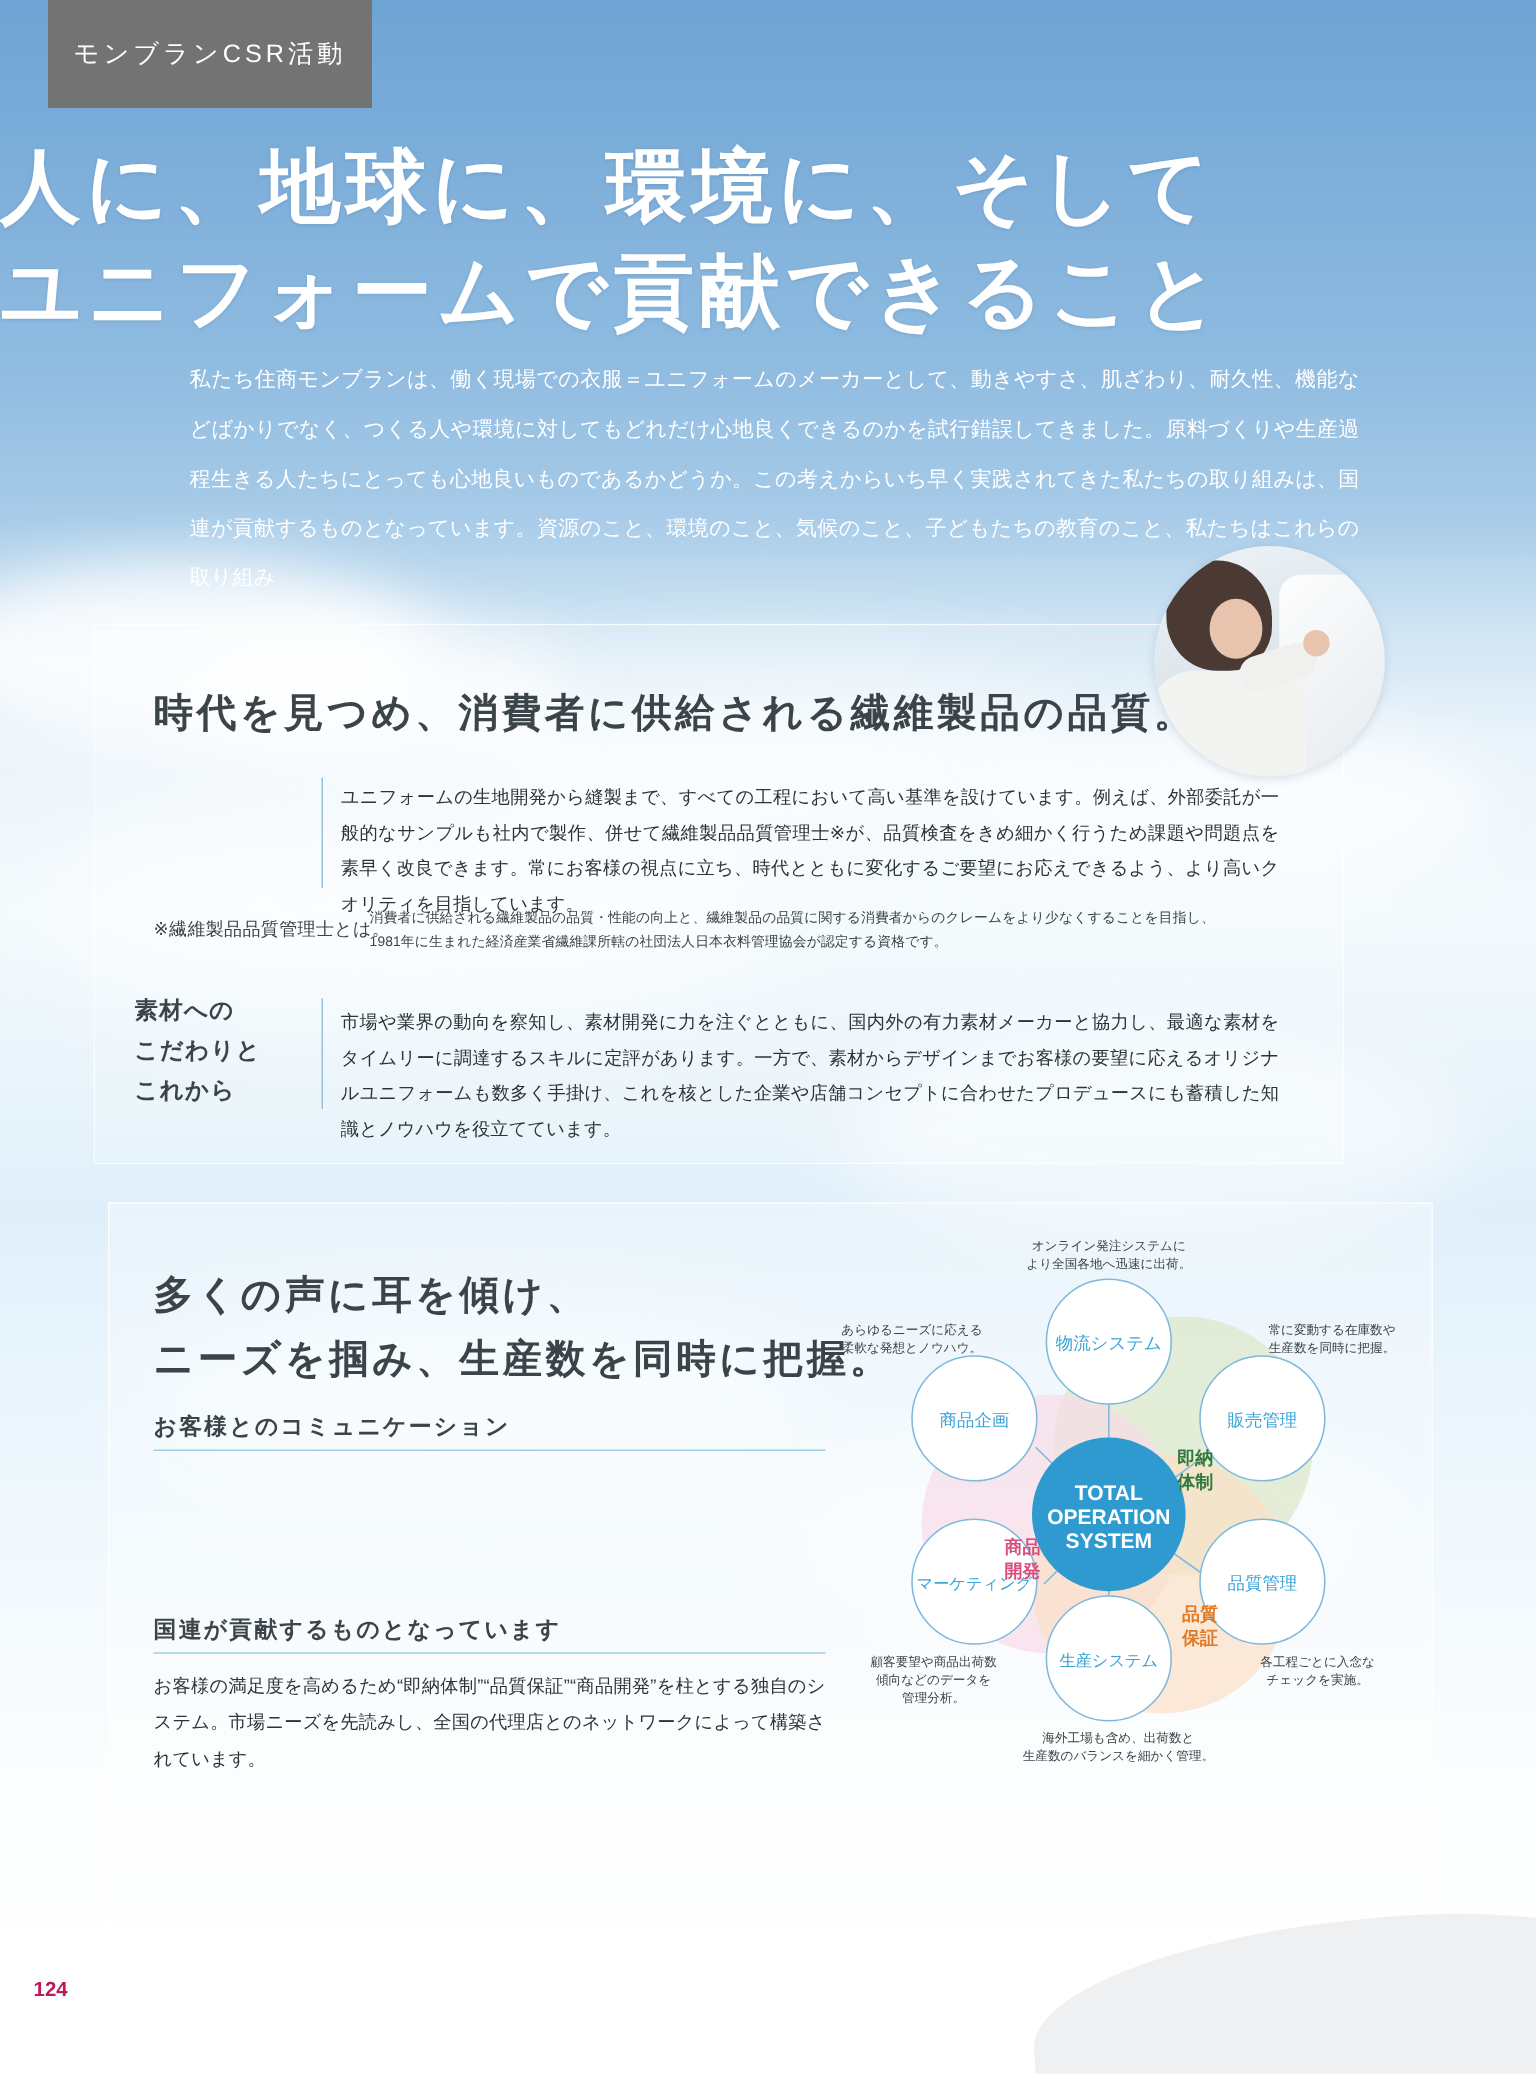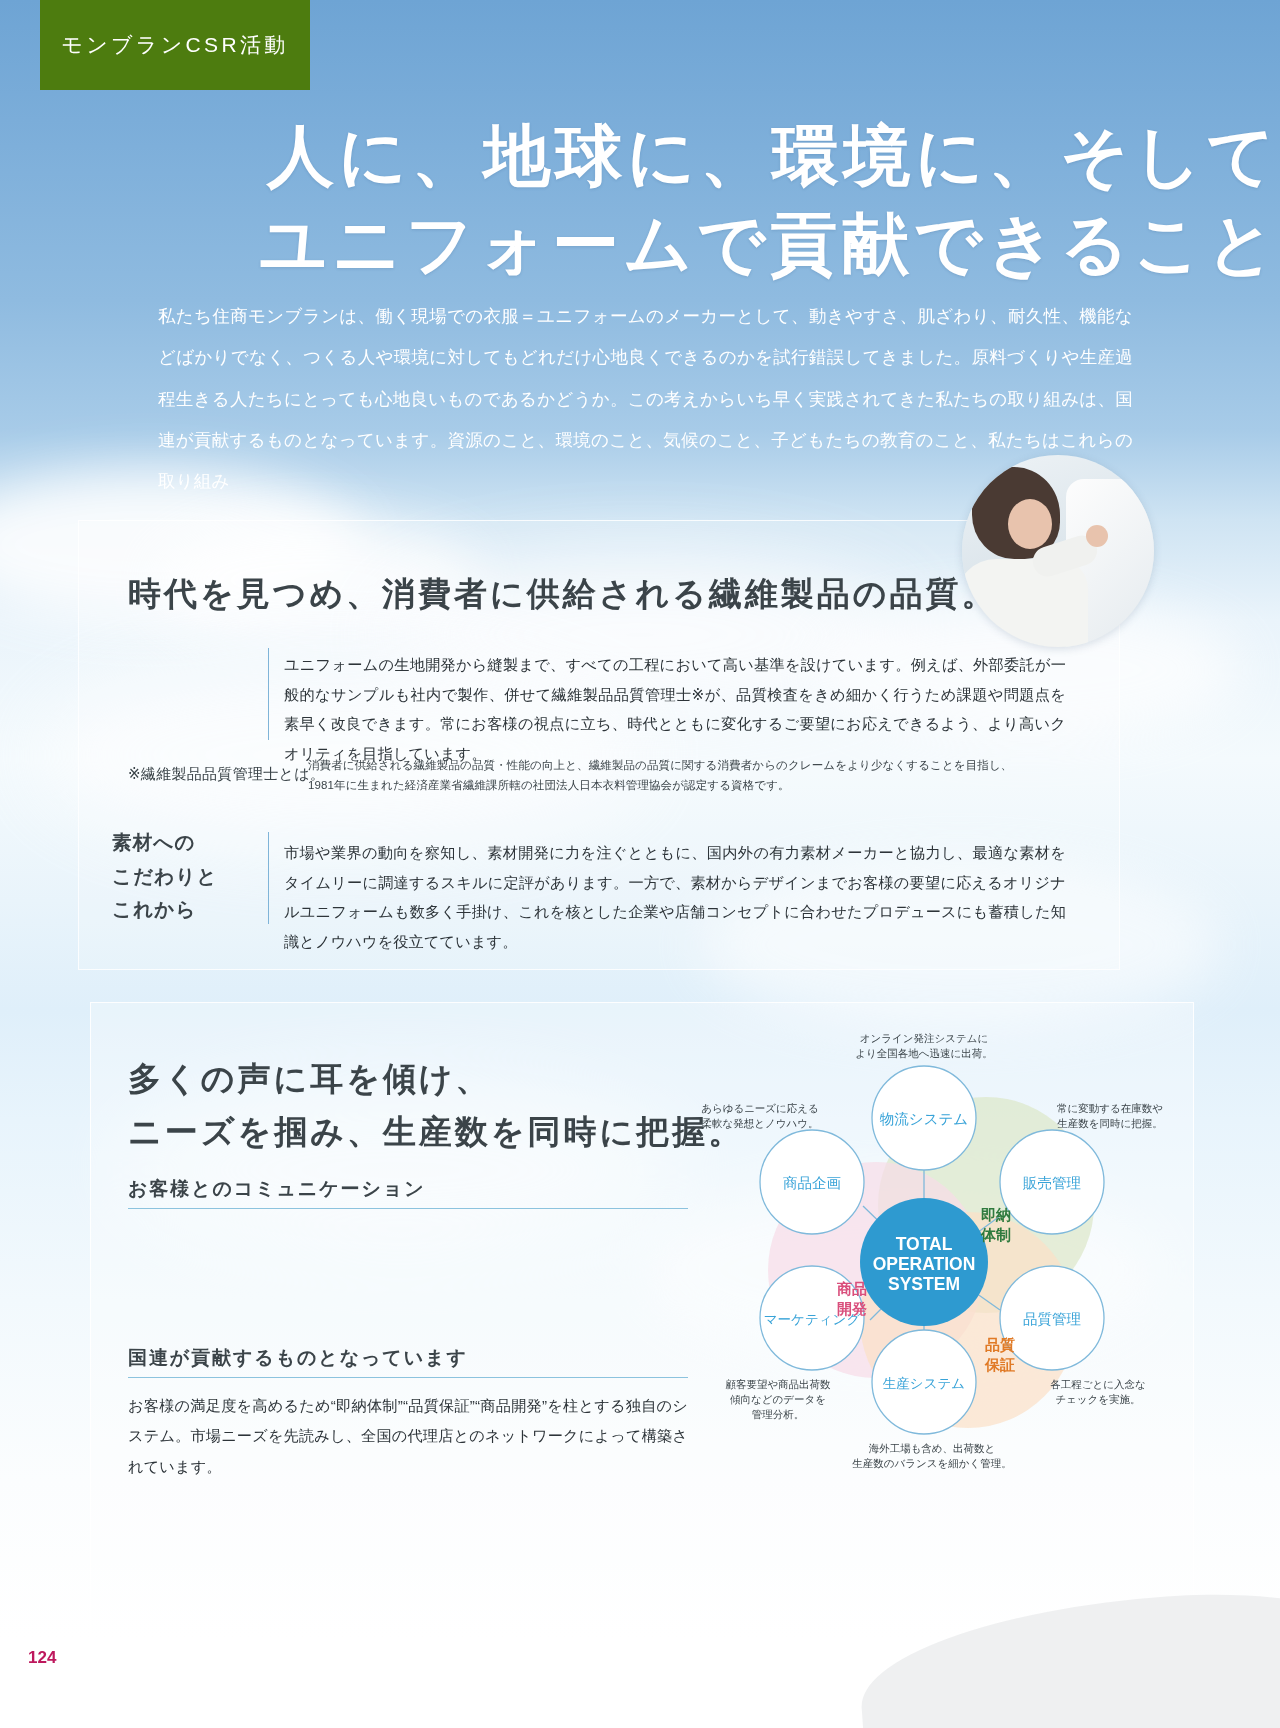--- a/index.html
+++ b/index.html
@@ -28,34 +28,34 @@
         #f2f9fd 1300px,
         #fbfdfe 1480px,
         #ffffff 1640px);
   }
   .cloud{position:absolute;border-radius:50%;background:#ffffff;filter:blur(26px);}
   .cloud2{position:absolute;border-radius:50%;background:#ffffff;filter:blur(40px);}
 
   
   .badge{
     position:absolute;left:40px;top:0;width:270px;height:90px;
-    background:#4d7c0f;color:#ffffff;
+    background:#737373;color:#ffffff;
     display:flex;align-items:center;justify-content:center;
     font-size:21px;letter-spacing:.16em;
   }
 
   
   .hero{
     position:absolute;left:0;top:112px;width:1280px;
-    text-align:right;color:#ffffff;
+    text-align:left;color:#ffffff;
     font-size:67px;line-height:1.32;font-weight:700;
     letter-spacing:.07em;
     text-shadow:0 1px 3px rgba(40,80,120,.18);
   }
-  .hero .l2{display:block;margin-left:12px;}
+  .hero .l2{display:block;}
 
   .lede{
     position:absolute;left:158px;top:296px;width:975px;
     color:#ffffff;font-size:17.5px;line-height:2.36;
     letter-spacing:.012em;text-align:justify;
   }
 
   
   .panel{
     position:absolute;border:1px solid rgba(255,255,255,.82);

